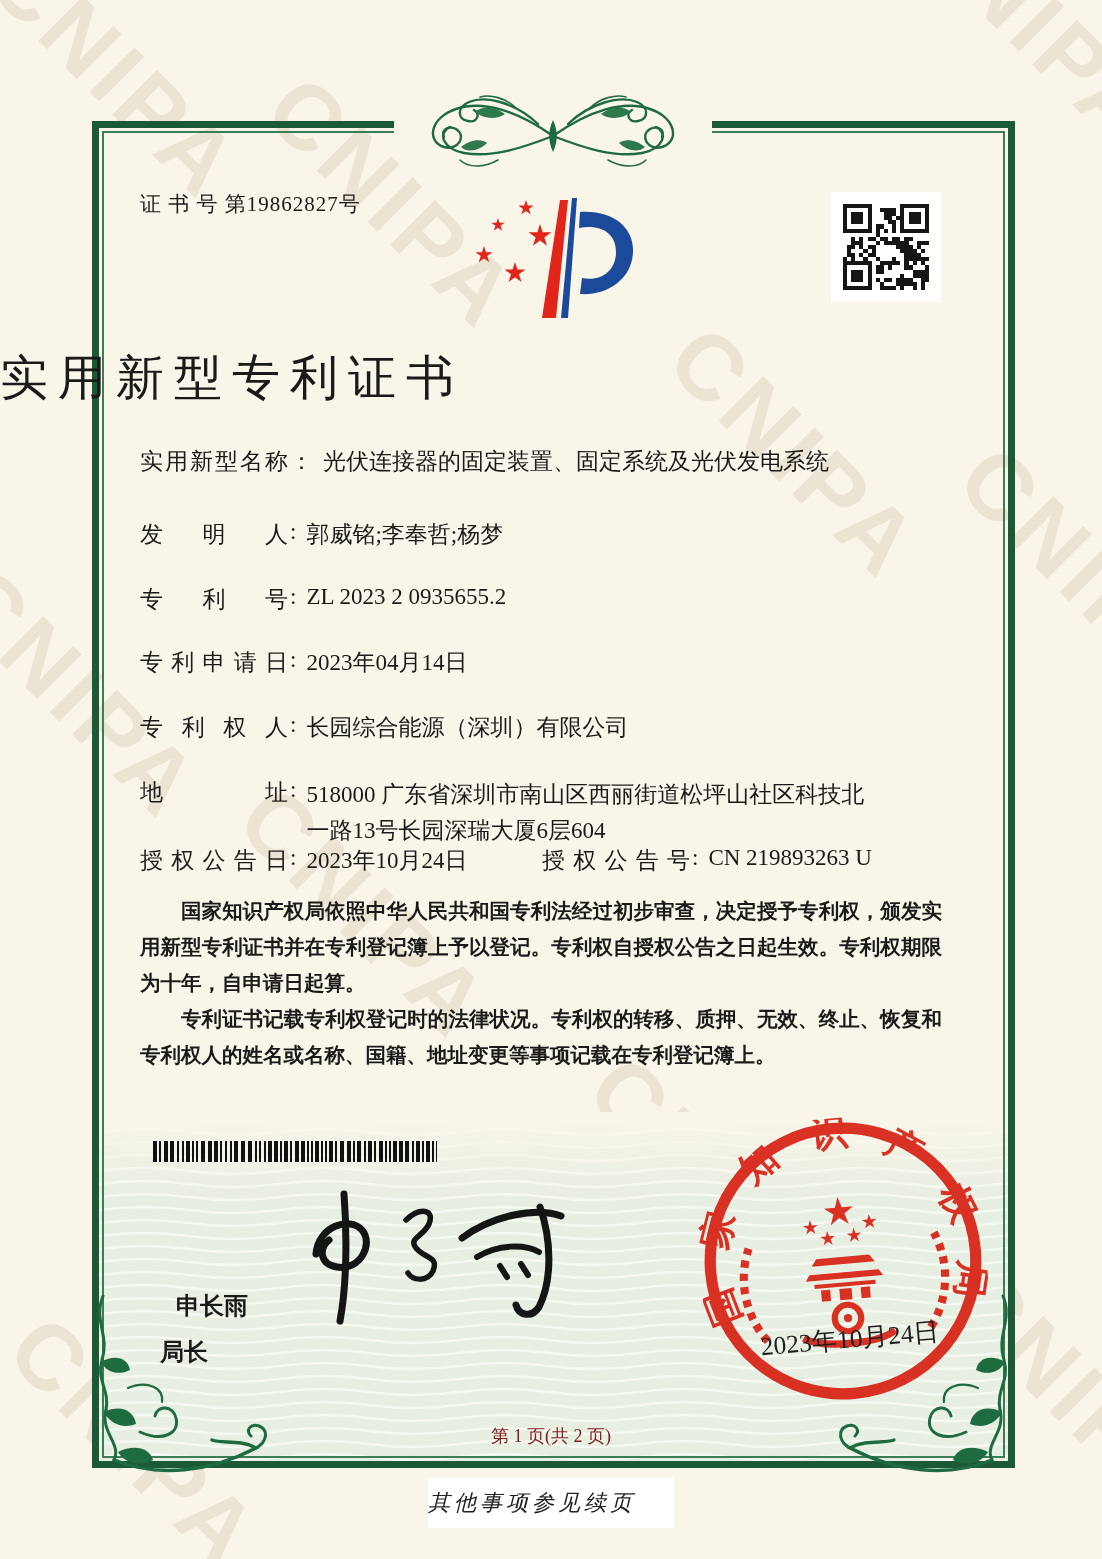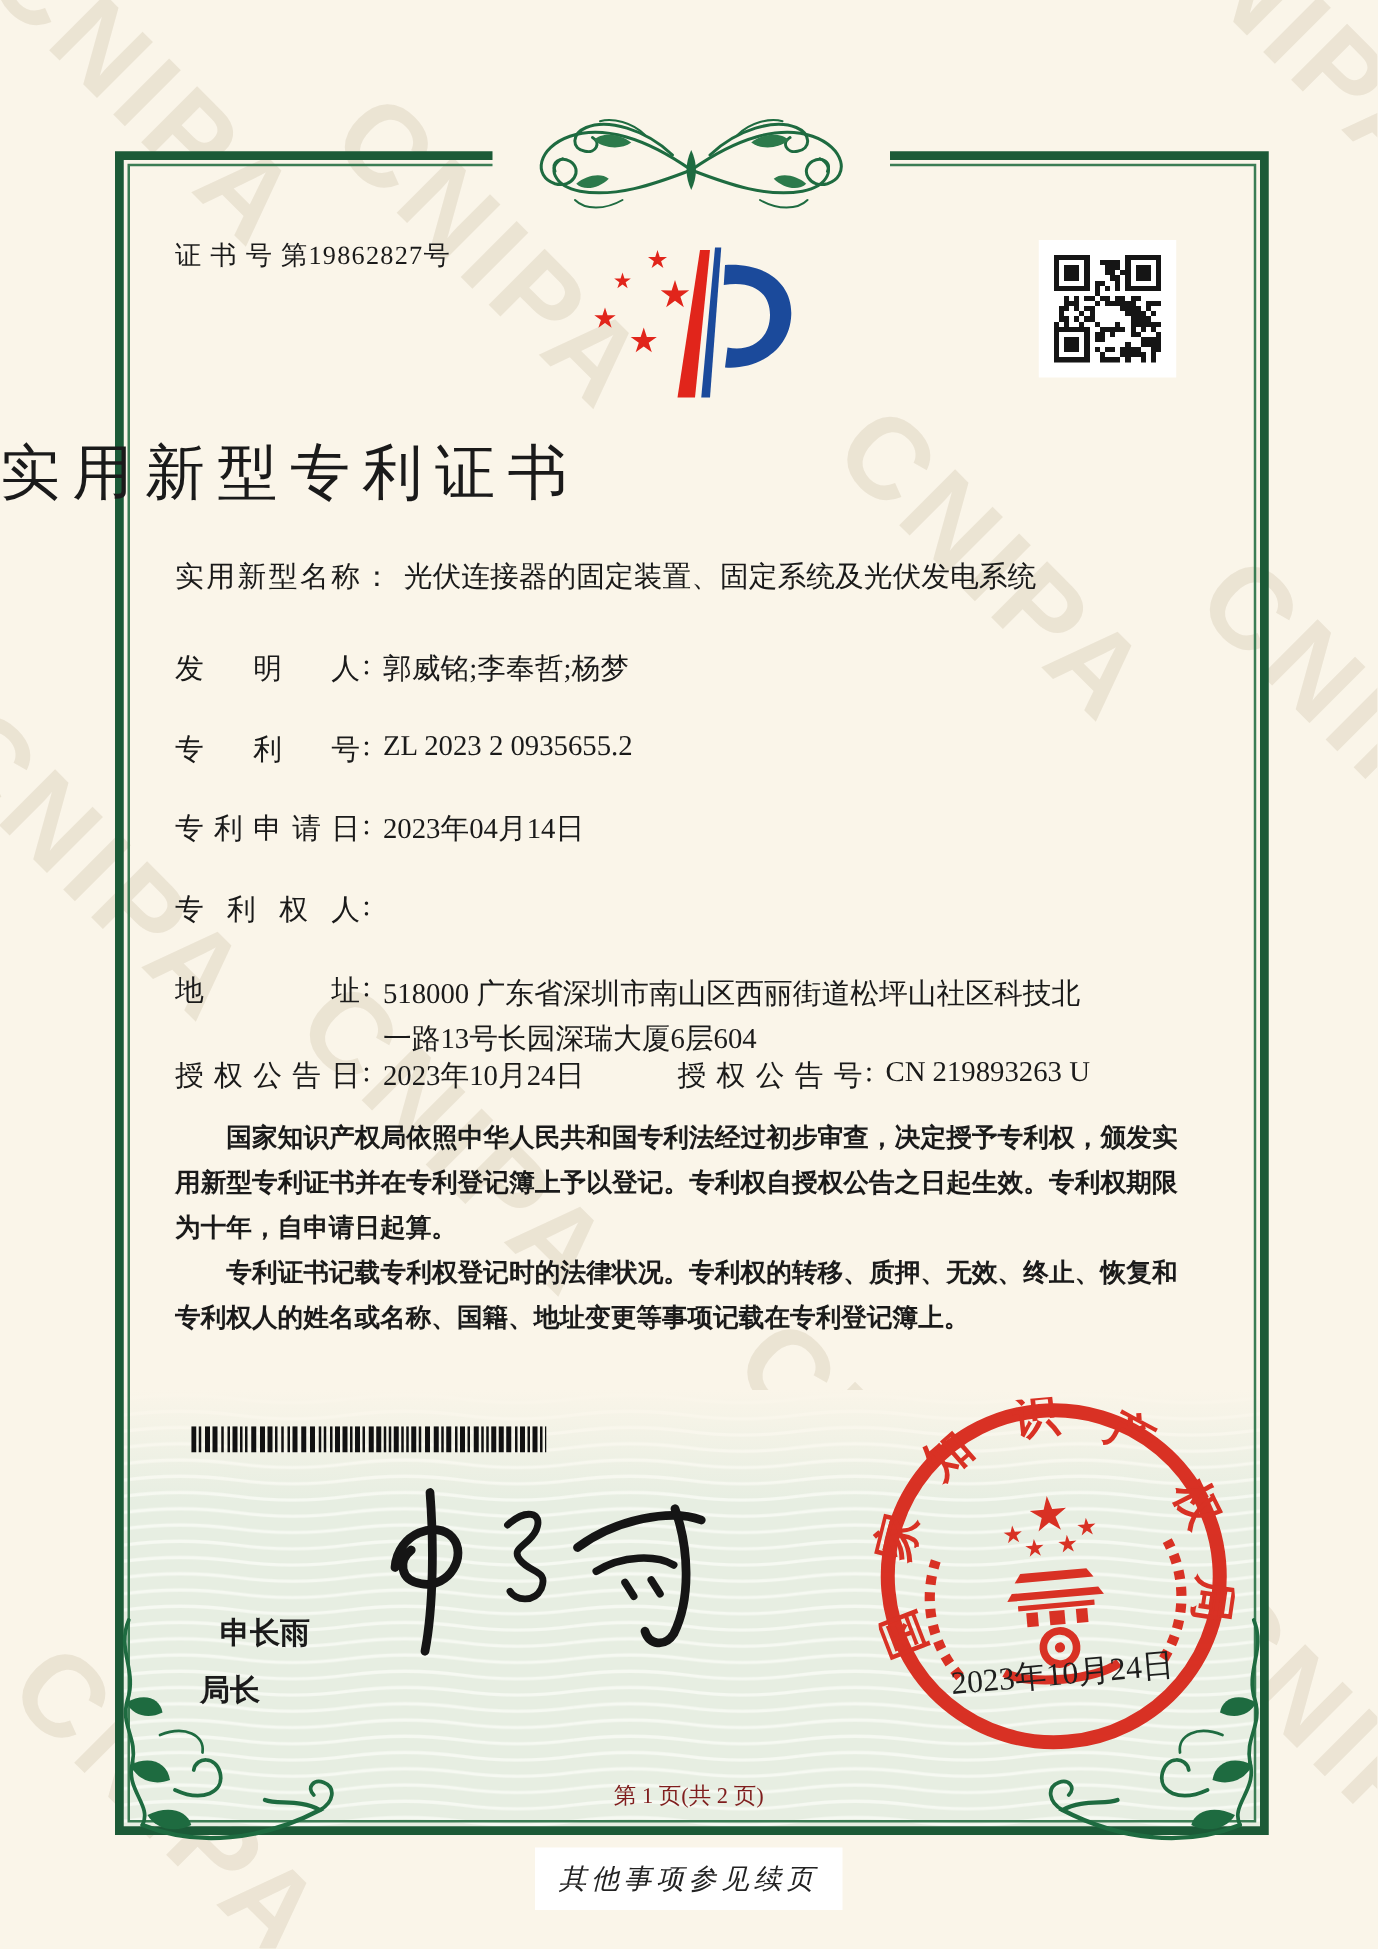--- a/index.html
+++ b/index.html
@@ -31,21 +31,21 @@
   .paras p{margin:0;text-indent:2em;text-align:justify;}
   .barcode{position:absolute;left:153px;top:1141px;width:284px;height:21px;}
   .sig-title{position:absolute;left:160px;top:1295px;font:bold 24px "Liberation Sans","DejaVu Sans",sans-serif;margin-top:41px;}
   .sig-name{position:absolute;left:160px;top:1290px;font:bold 24px "Liberation Sans","DejaVu Sans",sans-serif;margin-left:16px;}
   .signature{position:absolute;left:288px;top:1178px;}
   .seal{position:absolute;left:700px;top:1118px;width:286px;height:286px;transform:rotate(-5deg);opacity:.95;}
   .qr-box{position:absolute;left:831px;top:192px;width:110px;height:110px;background:#fff;
           display:flex;align-items:center;justify-content:center;}
   .page-info{position:absolute;left:0;top:1424px;width:100%;text-align:center;font-size:18px;color:#7f1d1d;}
   .cont-box{position:absolute;left:428px;top:1478px;width:246px;height:50px;background:#fff;
-            display:flex;align-items:center;justify-content:center;}
+            display:flex;align-items:center;}
   .cont-note{font-style:italic;font-size:22px;letter-spacing:4px;color:#222;}
   .orn-top{position:absolute;left:386px;top:84px;}
   .orn-bl{position:absolute;left:70px;top:1292px;}
   .orn-br{position:absolute;left:826px;top:1292px;transform:scaleX(-1);}
   .logo{position:absolute;left:464px;top:190px;}
 </style>
 </head>
 <body>
 
 <div class="page">
@@ -424,20 +424,21 @@
     <span class="val">2023年04月14日</span>
   </div>
   <div class="row" style="top:712px">
     <span class="lbl">
         <span>专</span>
         <span>利</span>
         <span>权</span>
         <span>人</span>
       </span>
     <span class="colon">:</span>
+    <span class="val">长园综合能源（深圳）有限公司</span>
   </div>
   <div class="row" style="top:777px">
     <span class="lbl">
         <span>地</span>
         <span>址</span>
       </span>
     <span class="colon">:</span>
     <span class="val wrap">518000 广东省深圳市南山区西丽街道松坪山社区科技北一路13号长园深瑞大厦6层604</span>
   </div>
   <div class="row" style="top:845px">

